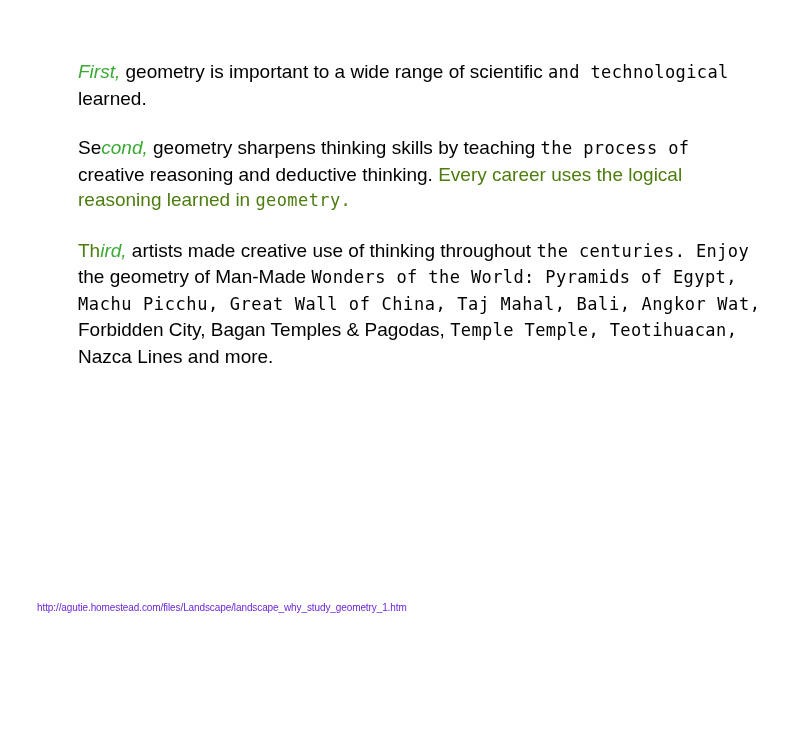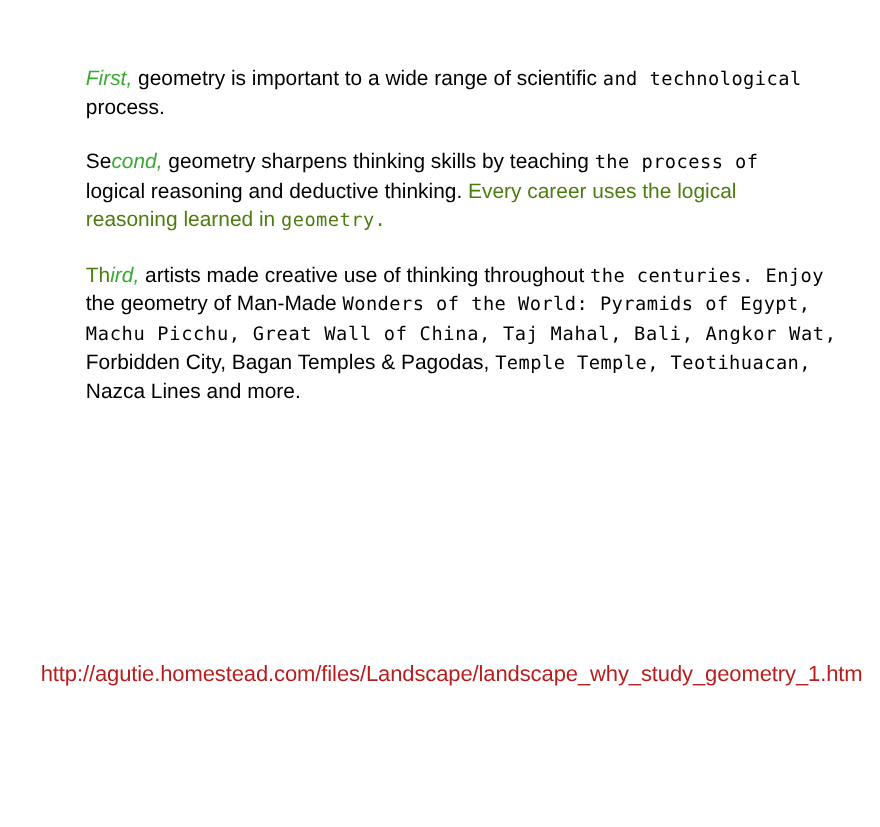--- a/index.html
+++ b/index.html
@@ -38,39 +38,39 @@
     .mono-wide {
       font-family: "DejaVu Sans Mono", monospace;
       font-size: 17px;
       letter-spacing: 0.6px;
     }
     .source-url {
       position: absolute;
       left: 37px;
       top: 602px;
       font-family: "Liberation Sans", sans-serif;
-      font-size: 20px;
-      color: #b91c1c;
+      font-size: 10px;
+      color: #6d28d9;
       letter-spacing: -0.1px;
       text-align: center;
     }
   </style>
 </head>
 <body>
 
 <div class="content">
 
   <p class="para">
     <span class="green">First,</span><span> geometry is important to a wide range of scientific </span><span class="mono"> and technological</span><br>
-    <span>process.</span>
+    <span>learned.</span>
   </p>
 
   <p class="para">
     <span>Se</span><span class="green">cond,</span><span> geometry sharpens thinking skills by teaching </span><span class="mono"> the process of</span><br>
-    <span>logical reasoning and deductive thinking. </span><span class="red"> Every career uses the logical</span><br>
+    <span>creative reasoning and deductive thinking. </span><span class="red"> Every career uses the logical</span><br>
     <span class="red">reasoning learned in </span><span class="red mono"> geometry.</span>
   </p>
 
   <p class="para">
     <span class="red">Th</span><span class="green">ird,</span><span> artists made creative use of thinking throughout </span><span class="mono"> the centuries. Enjoy</span><br>
     <span>the geometry of Man-Made </span><span class="mono"> Wonders of the World: Pyramids of Egypt,</span><br>
     <span class="mono-wide">Machu  Picchu, Great Wall of China, Taj Mahal, Bali, Angkor  Wat,</span><br>
     <span>Forbidden City, Bagan Temples &amp; Pagodas, </span><span class="mono"> Temple Temple, Teotihuacan,</span><br>
     <span>Nazca Lines and more.</span>
   </p>

